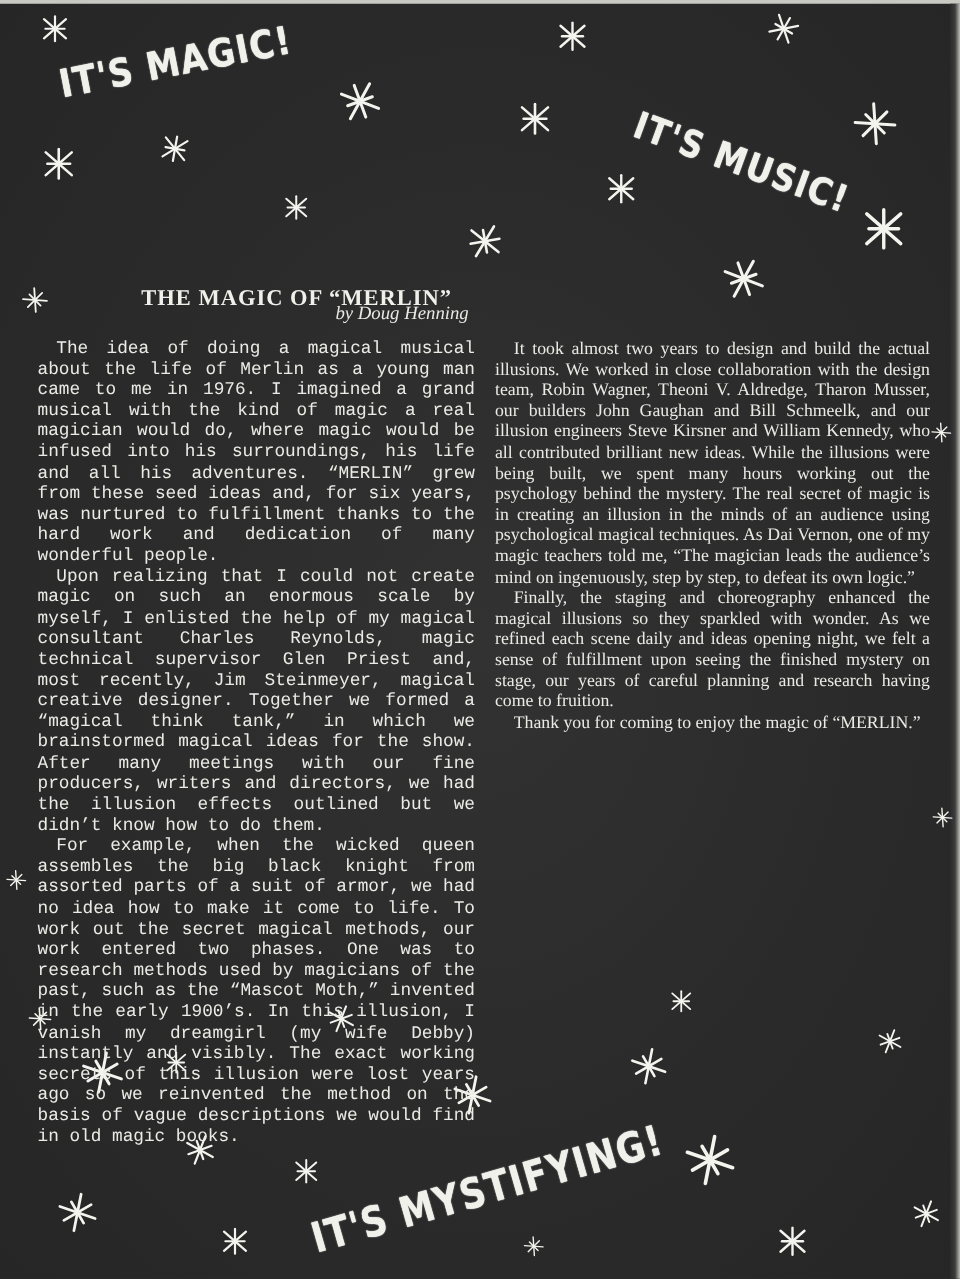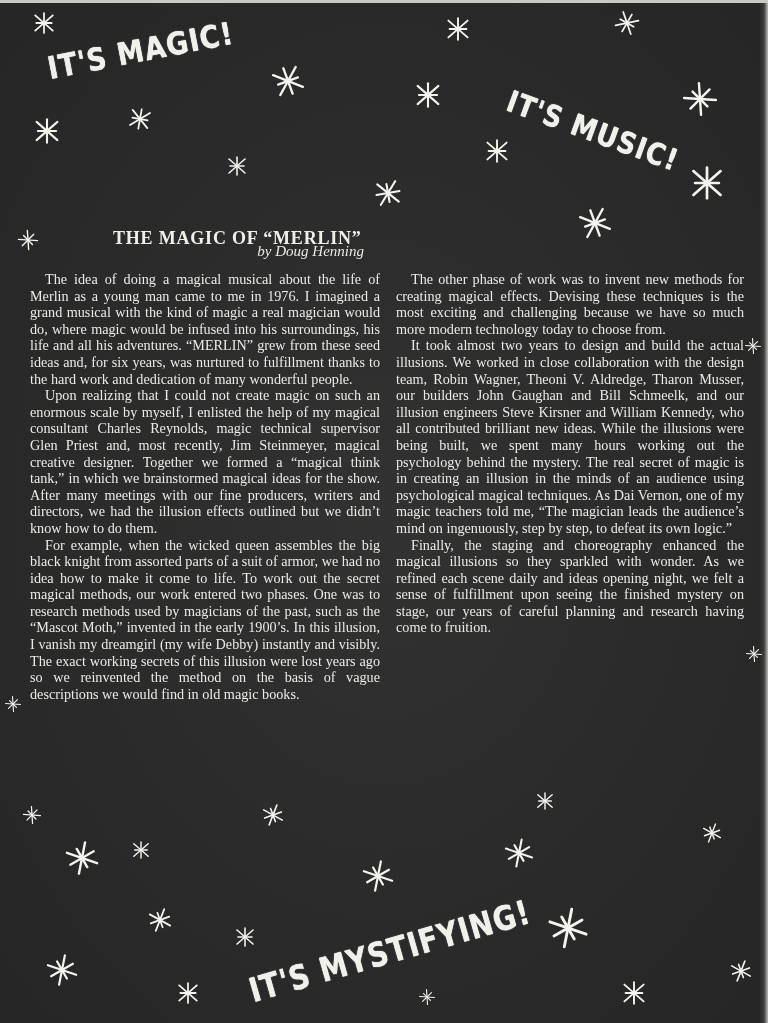--- a/index.html
+++ b/index.html
@@ -37,31 +37,31 @@
   .star { position: absolute; color: #f4f4ef; }
   .star svg { display: block; }
 
   .article-title {
     position: absolute; left: 88px; top: 213px;
     font-size: 18px; font-weight: bold; letter-spacing: 0.8px;
     color: #f0f0eb;
     margin-left: 25px;
   }
   .byline {
-    position: absolute; left: 197px; top: 240px; width: 167px;
+    position: absolute; left: 208px; top: 240px; width: 167px;
     text-align: right; font-style: italic; font-size: 15px;
     color: #e9e9e4;
   }
   .column {
     position: absolute; top: 268px; width: 350px;
     font-size: 14.2px; line-height: 16.6px;
     text-align: justify;
     color: #ebebe6;
   }
-  .col-left { left: 30px; }
+  .col-left { left: 30px; font-family: Liberation Mono, monospace; }
   .col-right { left: 396px; width: 348px; }
   .column p { margin: 0; text-indent: 15px; }
 </style>
 </head>
 <body>
 
 <div class="page">
   <div class="edge-right"></div>
 
   <div class="slogan slogan-magic">IT'S MAGIC!</div>
@@ -404,17 +404,17 @@
   <h1 class="article-title">THE MAGIC OF “MERLIN”</h1>
   <div class="byline">by Doug Henning</div>
 
   <div class="column col-left">
     <p>The idea of doing a magical musical about the life of Merlin as a young man came to me in 1976. I imagined a grand musical with the kind of magic a real magician would do, where magic would be infused into his surroundings, his life and all his adventures. “MERLIN” grew from these seed ideas and, for six years, was nurtured to fulfillment thanks to the hard work and dedication of many wonderful people.</p>
     <p>Upon realizing that I could not create magic on such an enormous scale by myself, I enlisted the help of my magical consultant Charles Reynolds, magic technical supervisor Glen Priest and, most recently, Jim Steinmeyer, magical creative designer. Together we formed a “magical think tank,” in which we brainstormed magical ideas for the show. After many meetings with our fine producers, writers and directors, we had the illusion effects outlined but we didn’t know how to do them.</p>
     <p>For example, when the wicked queen assembles the big black knight from assorted parts of a suit of armor, we had no idea how to make it come to life. To work out the secret magical methods, our work entered two phases. One was to research methods used by magicians of the past, such as the “Mascot Moth,” invented in the early 1900’s. In this illusion, I vanish my dreamgirl (my wife Debby) instantly and visibly. The exact working secrets of this illusion were lost years ago so we reinvented the method on the basis of vague descriptions we would find in old magic books.</p>
   </div>
 
   <div class="column col-right">
-    <p>The other phase of work was to invent new methods for creating magical effects. Devising these techniques is the most exciting and challenging because we have so much more modern technology today to choose from.</p>
     <p>It took almost two years to design and build the actual illusions. We worked in close collaboration with the design team, Robin Wagner, Theoni V. Aldredge, Tharon Musser, our builders John Gaughan and Bill Schmeelk, and our illusion engineers Steve Kirsner and William Kennedy, who all contributed brilliant new ideas. While the illusions were being built, we spent many hours working out the psychology behind the mystery. The real secret of magic is in creating an illusion in the minds of an audience using psychological magical techniques. As Dai Vernon, one of my magic teachers told me, “The magician leads the audience’s mind on ingenuously, step by step, to defeat its own logic.”</p>
     <p>Finally, the staging and choreography enhanced the magical illusions so they sparkled with wonder. As we refined each scene daily and ideas opening night, we felt a sense of fulfillment upon seeing the finished mystery on stage, our years of careful planning and research having come to fruition.</p>
+    <p>Thank you for coming to enjoy the magic of “MERLIN.”</p>
   </div>
 </div>
 
 </body></html>

